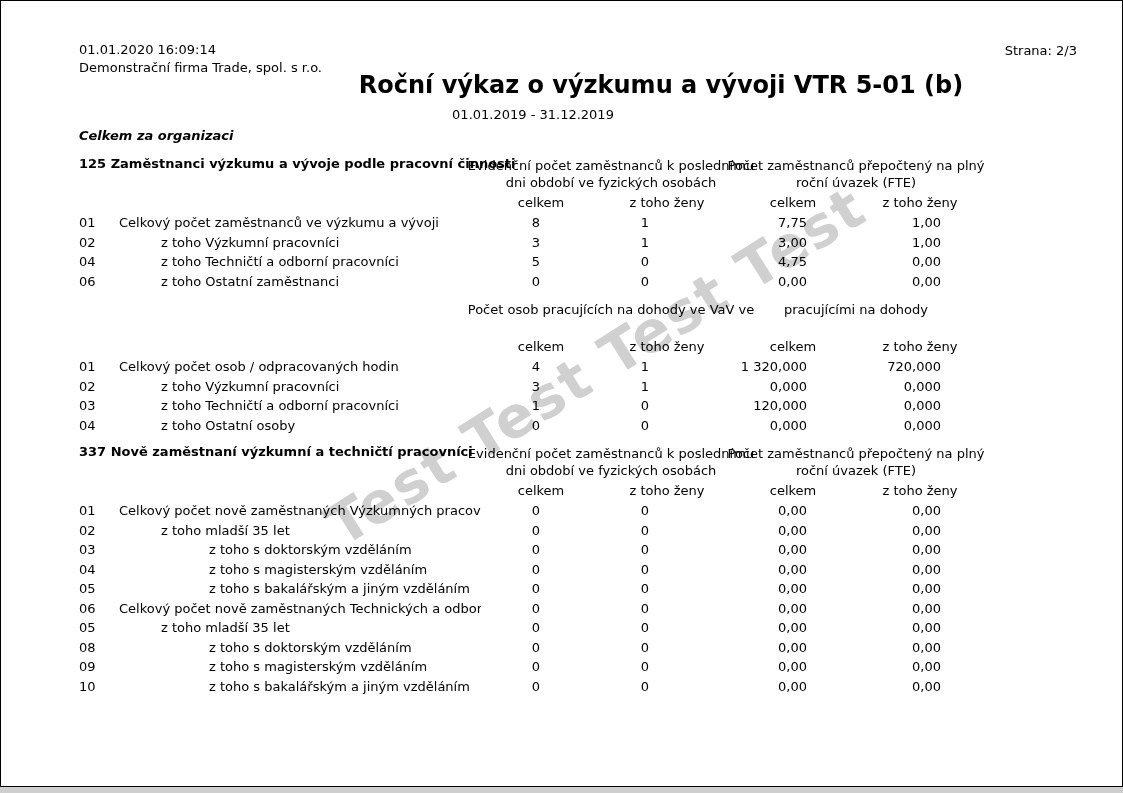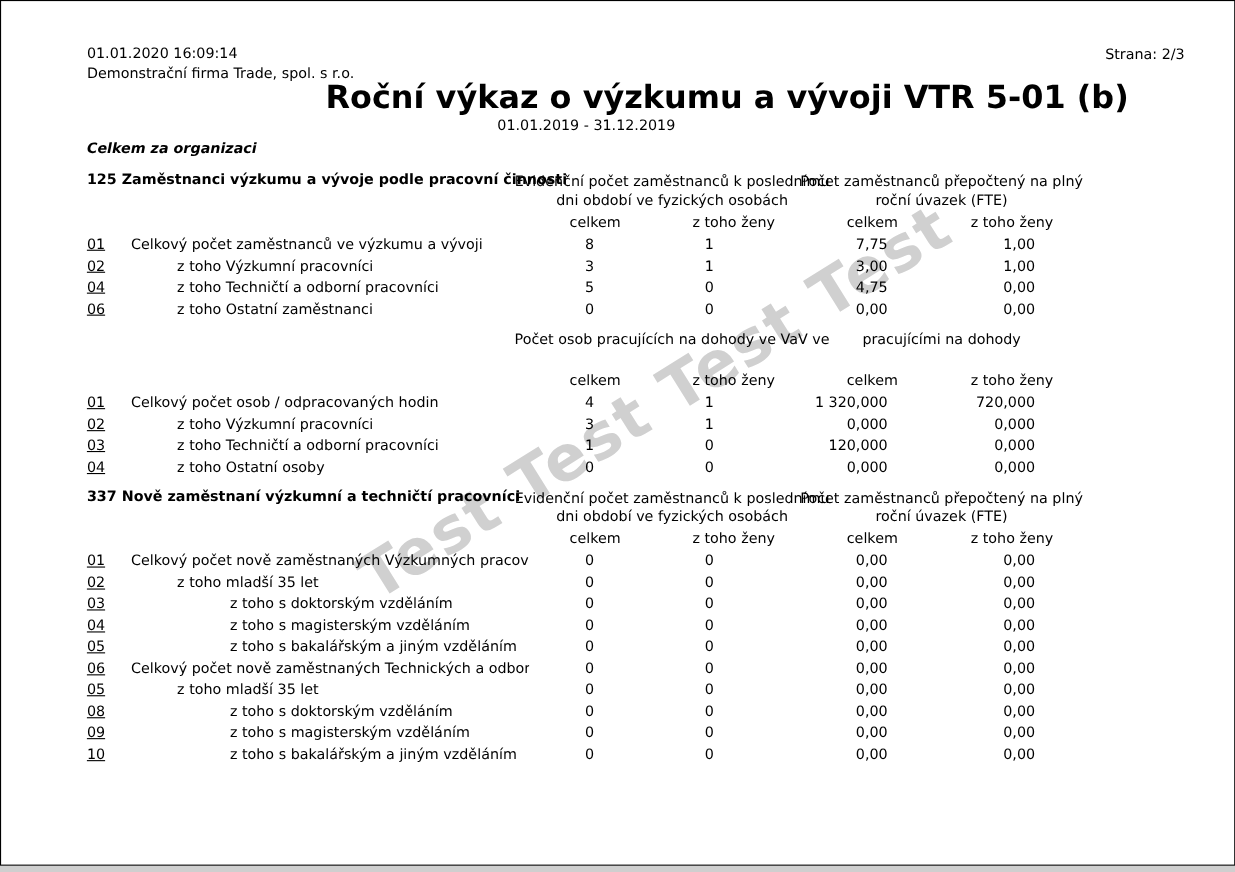--- a/index.html
+++ b/index.html
@@ -27,21 +27,21 @@
     white-space: nowrap;
     letter-spacing: 2px;
     z-index: 0;
     user-select: none;
   }
   .meta { position: absolute; left: 78px; top: 40px; line-height: 18px; }
   .page-number { position: absolute; top: 42px; right: 45px; }
   .report-title {
     position: absolute; left: 660px; top: 70px;
     transform: translateX(-50%);
-    font-size: 29px; font-weight: bold; white-space: nowrap;
+    font-size: 24px; font-weight: bold; white-space: nowrap;
     margin: 0;
   }
   .report-period {
     position: absolute; left: 532px; top: 106px;
     transform: translateX(-50%); white-space: nowrap;
   }
   .org-scope { position: absolute; left: 78px; top: 127px; font-weight: bold; font-style: italic; }
   .sections { position: absolute; left: 0; top: 152px; width: 100%; }
   .section { margin-bottom: 6px; }
   .sec-head { position: relative; height: 60px; }
@@ -53,21 +53,21 @@
   .grp div { white-space: nowrap; }
   .grp1 { left: 455px; width: 310px; }
   .grp2 { left: 725px; width: 260px; }
   .sh {
     position: absolute; top: 42px;
     transform: translateX(-50%); white-space: nowrap;
   }
   .sh1 { left: 540px; } .sh2 { left: 666px; } .sh3 { left: 792px; } .sh4 { left: 919px; }
   .row { position: relative; height: 19.5px; line-height: 19.5px; }
   .cell { position: absolute; top: 0; white-space: nowrap; }
-  .num { left: 78px; text-decoration: underline; }
+  .num { left: 78px; }
   .label { left: 118px; width: 362px; overflow: hidden; }
   .label.ind-1 { padding-left: 42px; }
   .label.ind-2 { padding-left: 90px; }
   .val { text-align: right; }
   .v1 { left: 480px; width: 59px; }
   .v2 { left: 539px; width: 109px; }
   .v3 { left: 648px; width: 158px; }
   .v4 { left: 806px; width: 134px; }
 </style>
 </head>

